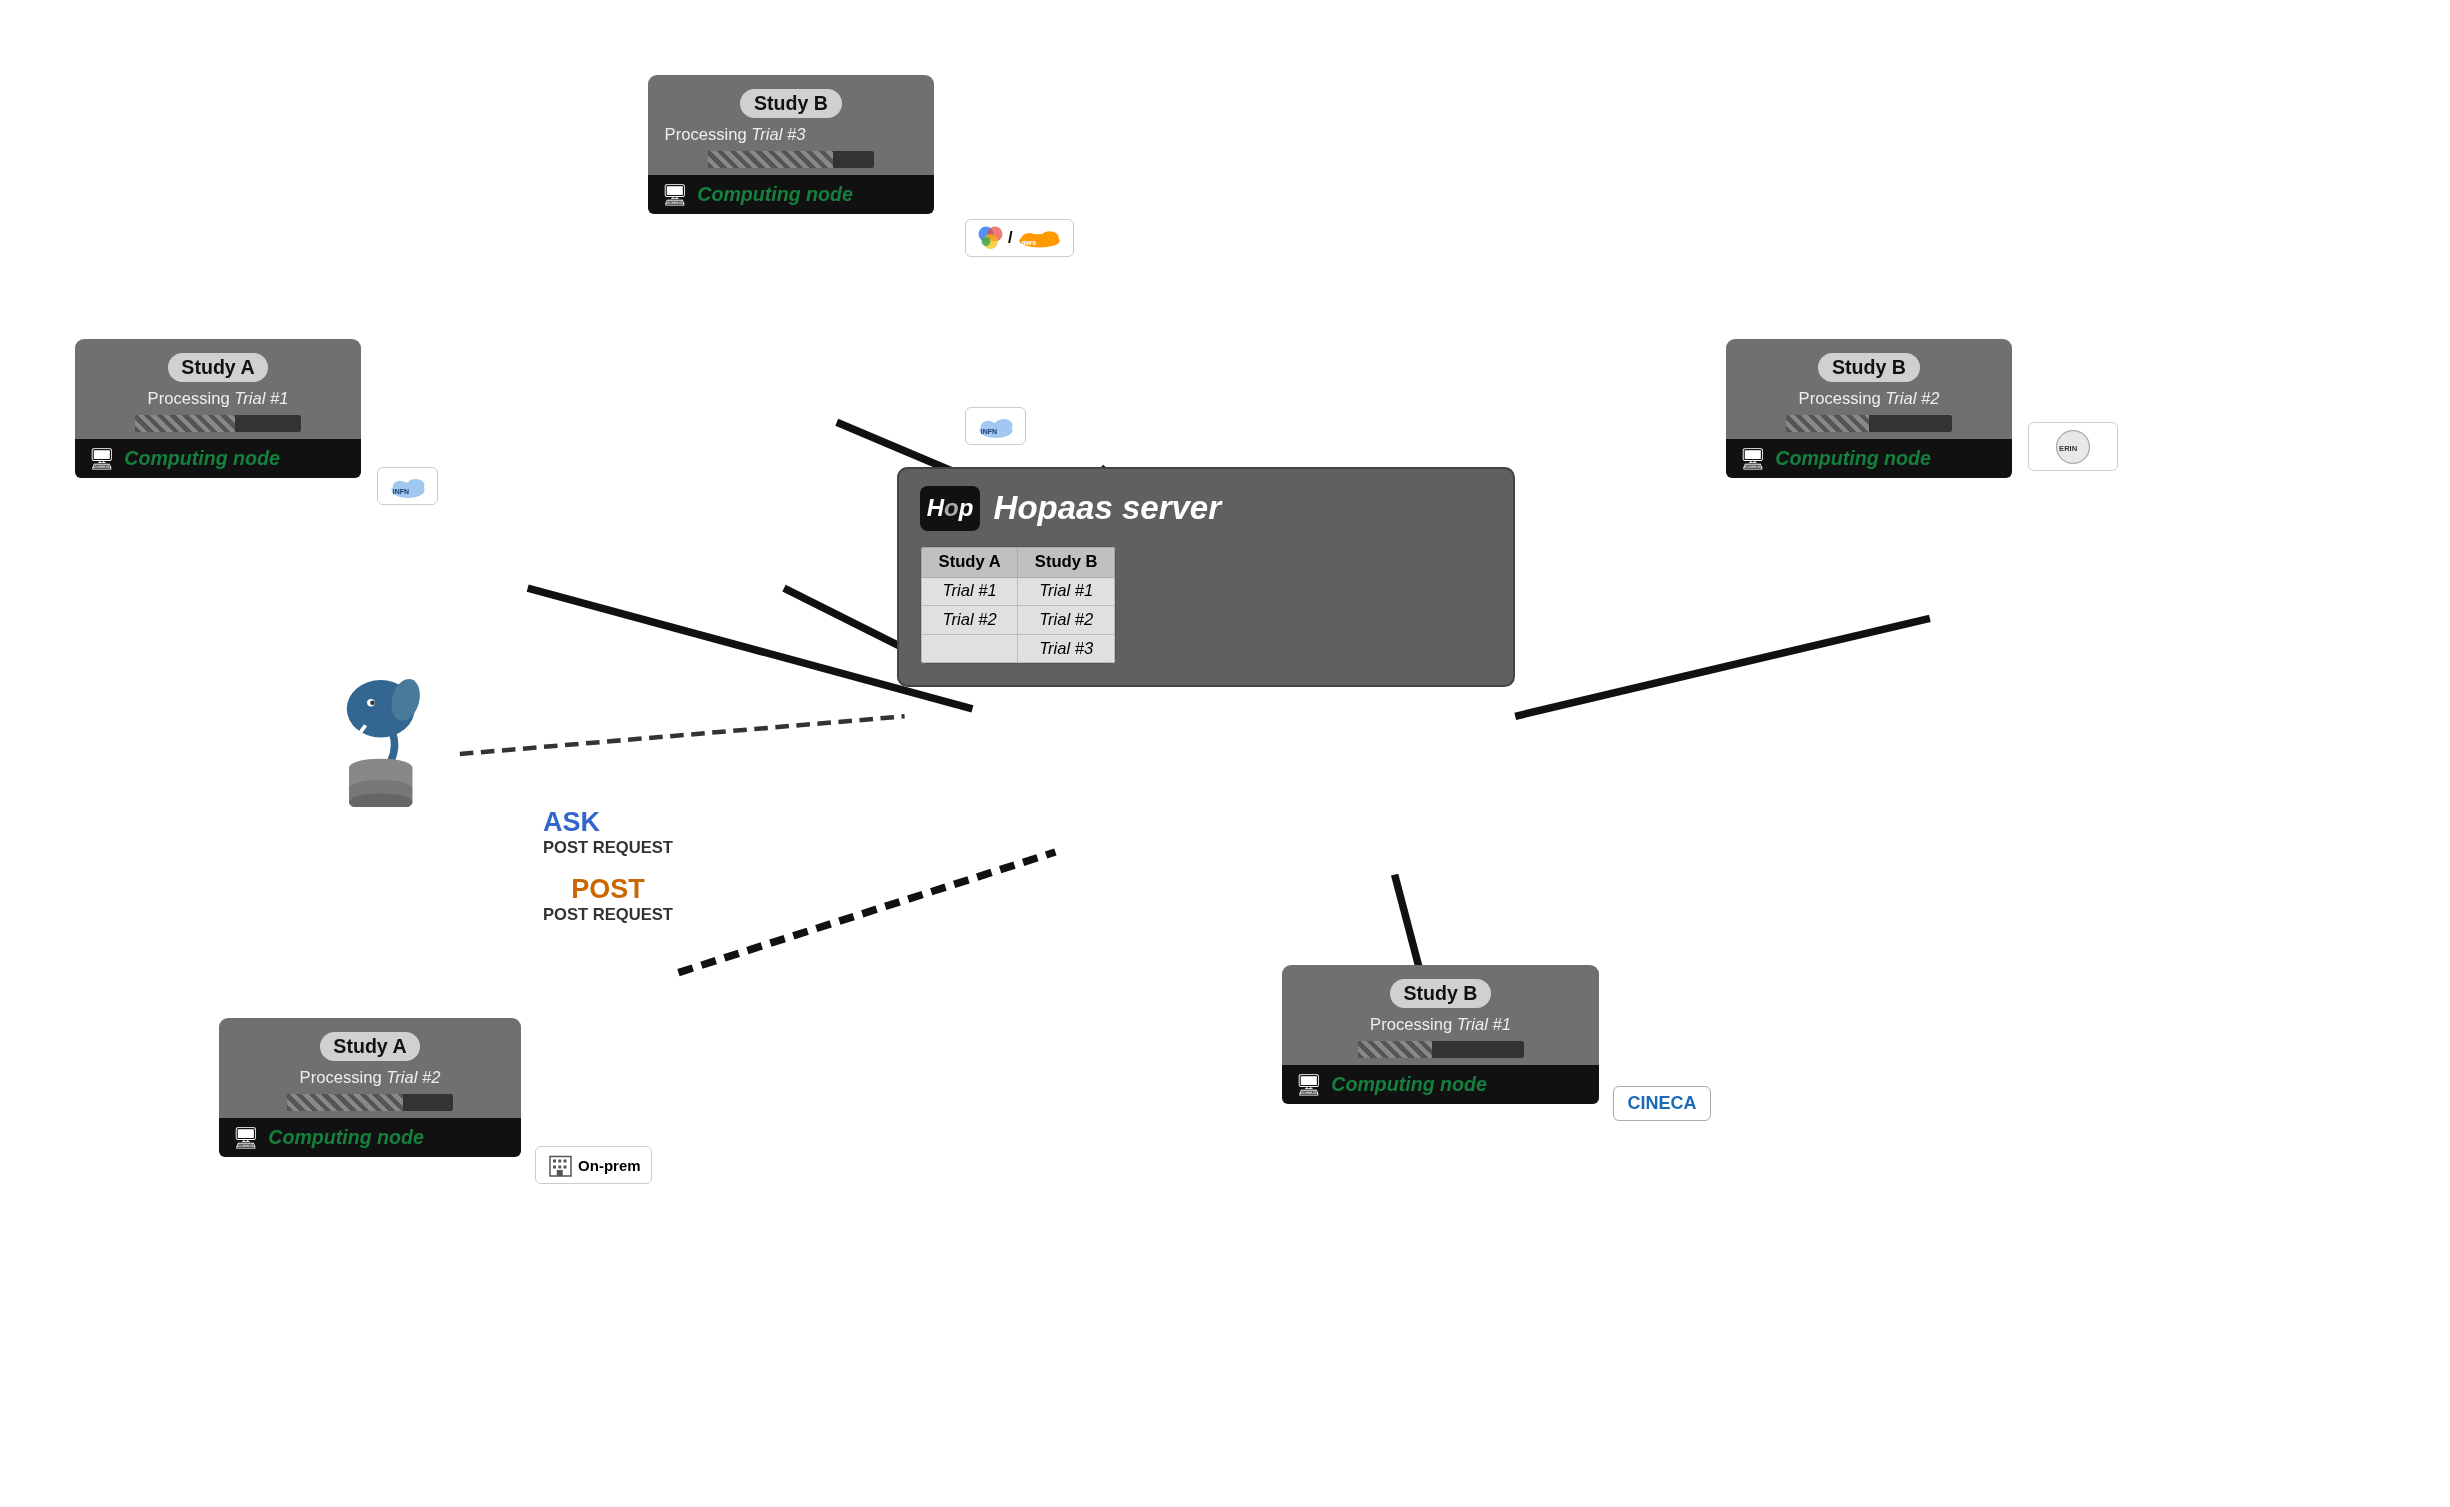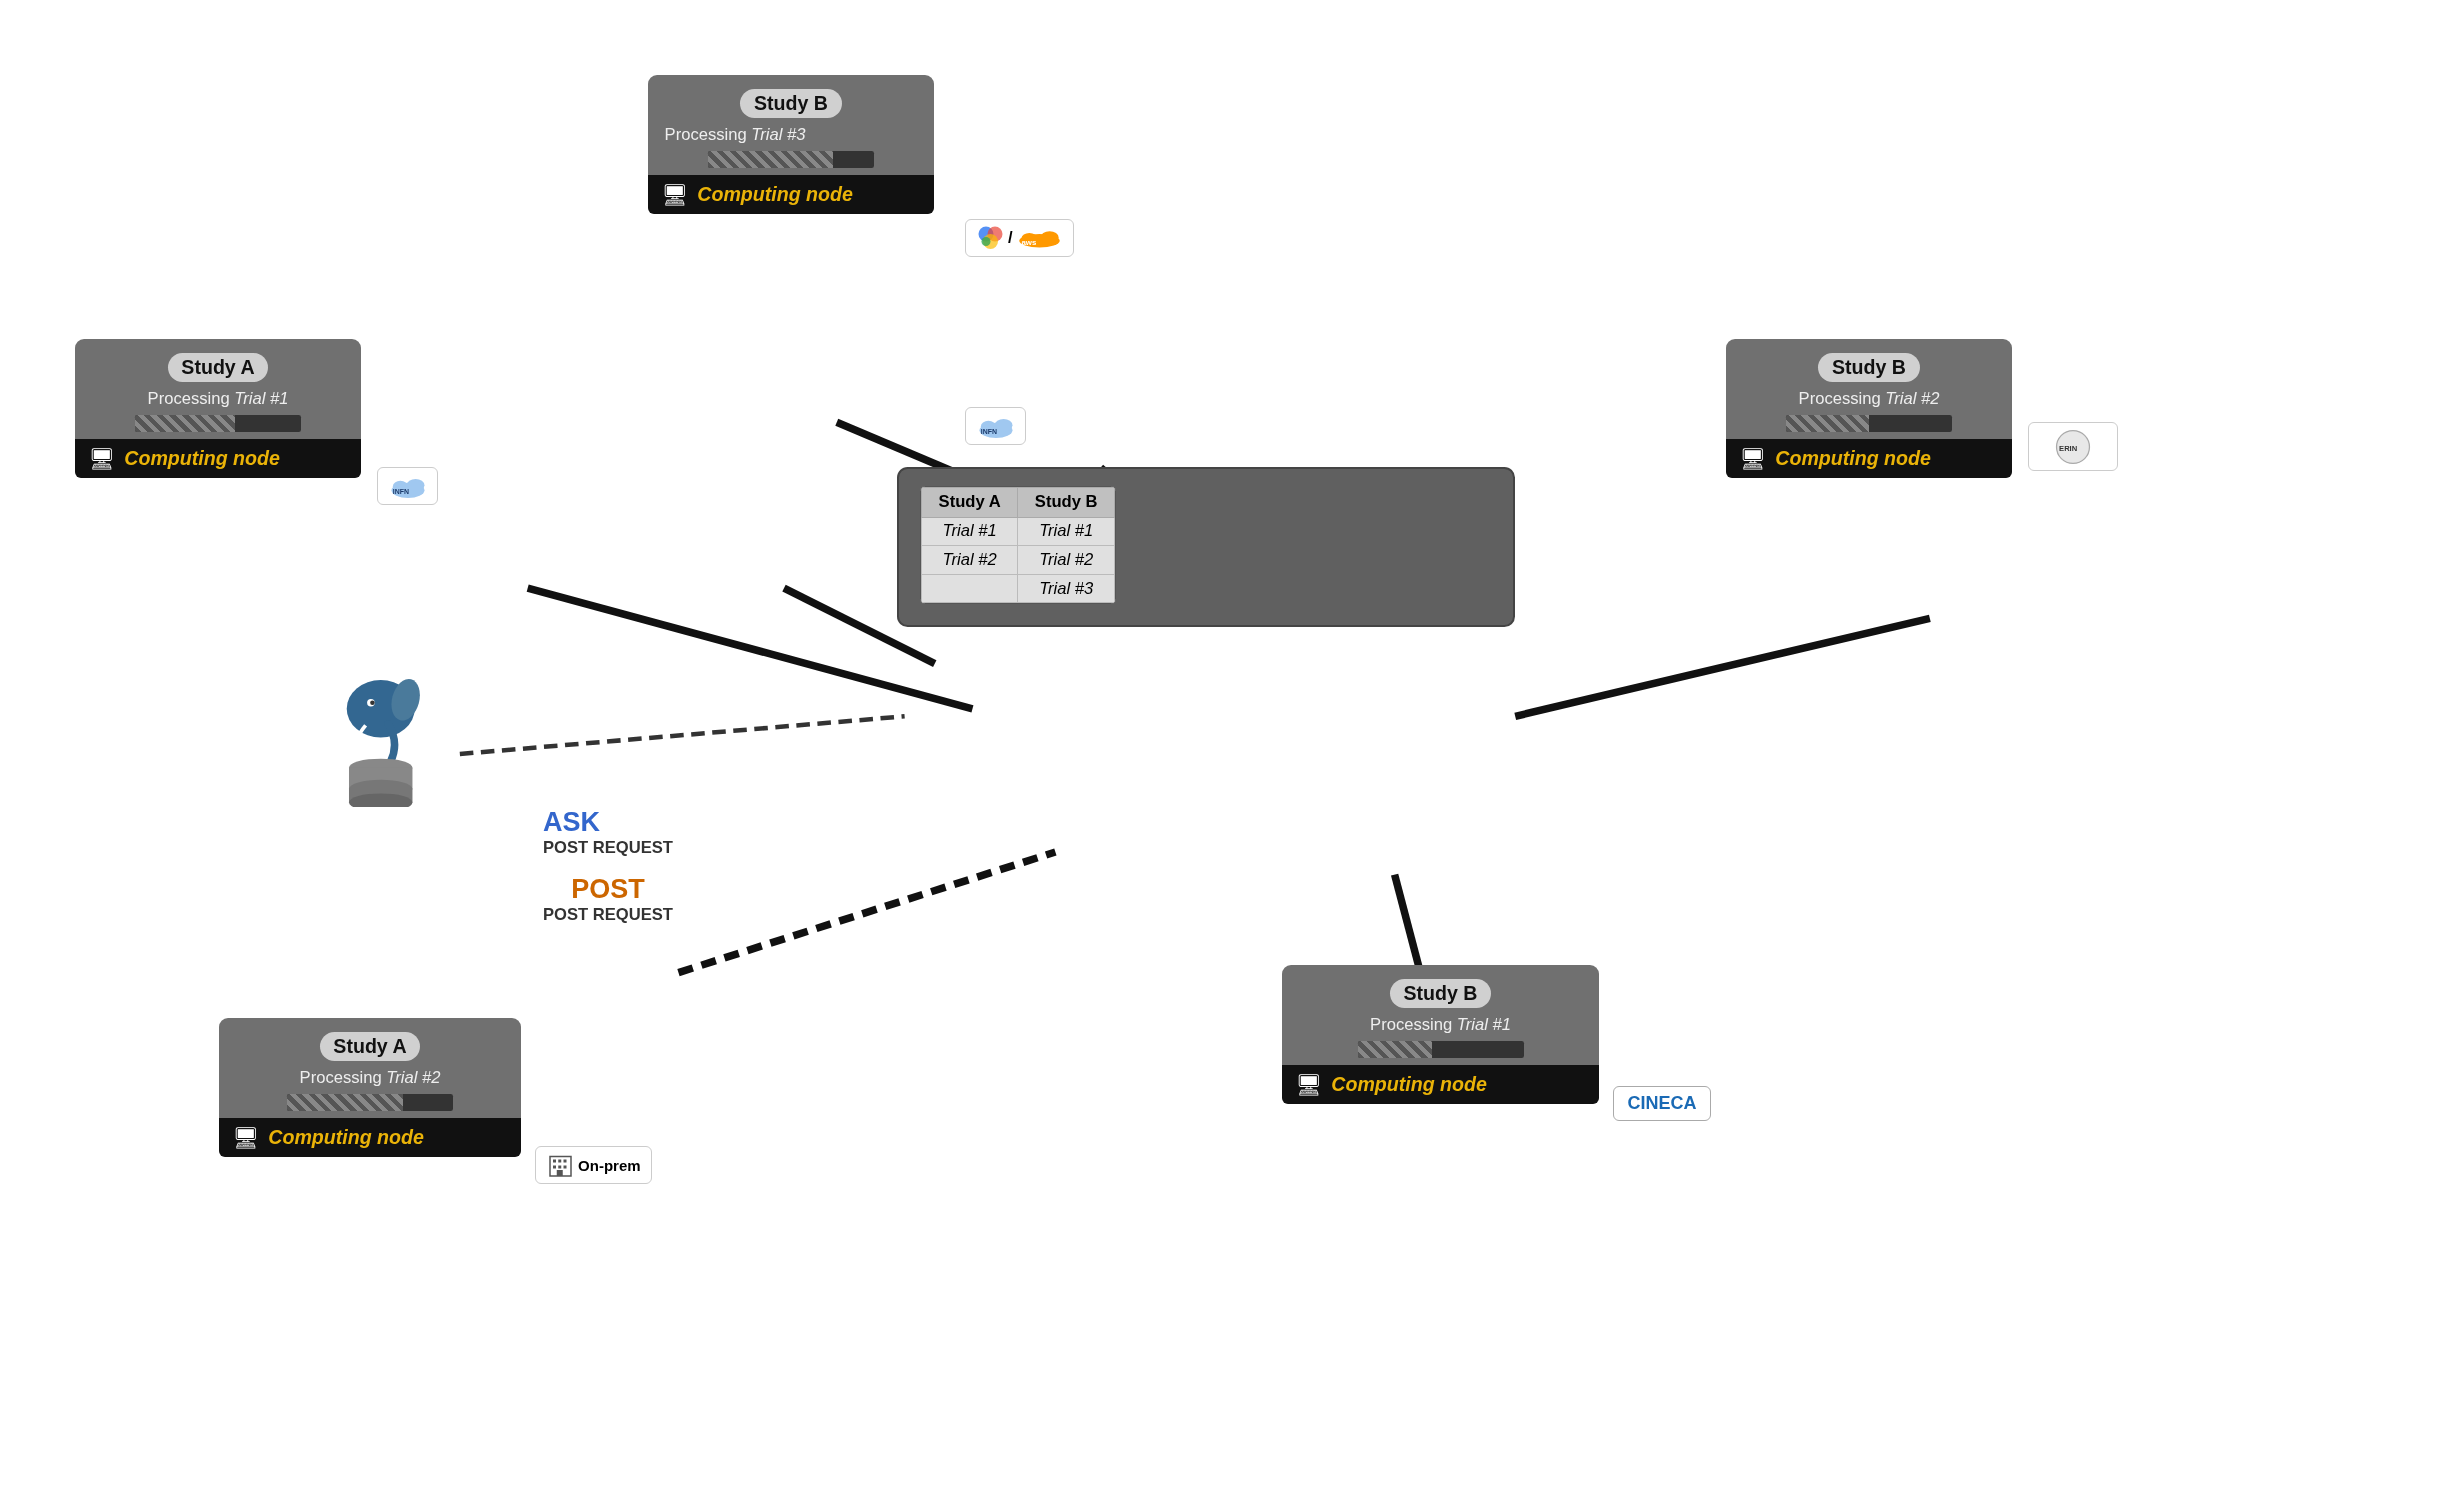--- a/index.html
+++ b/index.html
@@ -76,21 +76,21 @@
       align-items: center;
       gap: 9px;
     }
 
     .node-footer .monitor-icon {
       color: white;
       font-size: 21px;
     }
 
     .node-footer .node-label {
-      color: #eab308;
+      color: #15803d;
       font-style: italic;
       font-weight: bold;
       font-size: 19.6px;
     }
 
     
     .provider-badge {
       position: absolute;
       background: white;
       border: 1.5px solid #ccc;
@@ -340,20 +340,26 @@
 </div>
 
 <div class="provider-badge" style="left: 2028px; top: 422px; font-size:15px; width: 90px; justify-content:center;">
   <svg width="38" height="38" viewBox="0 0 60 60" style="font-size:20px">
     <circle cx="30" cy="30" r="26" fill="#e8e8e8" stroke="#aaa" stroke-width="2"></circle>
     <text x="8" y="36" font-size="12" fill="#333" font-weight="bold">ERIN</text>
   </svg>
 </div>
 
 <div id="hopaas-server">
+  <div class="server-header">
+    <div class="hop-logo">
+      <span style="font-size:24px;">H<span style="color:#aaa">o</span>p</span>
+    </div>
+    <div class="server-title">Hopaas server</div>
+  </div>
   <div class="server-content">
     <div class="study-table">
       <table>
         <thead>
           <tr>
             <th>Study A</th>
             <th>Study B</th>
           </tr>
         </thead>
         <tbody>

